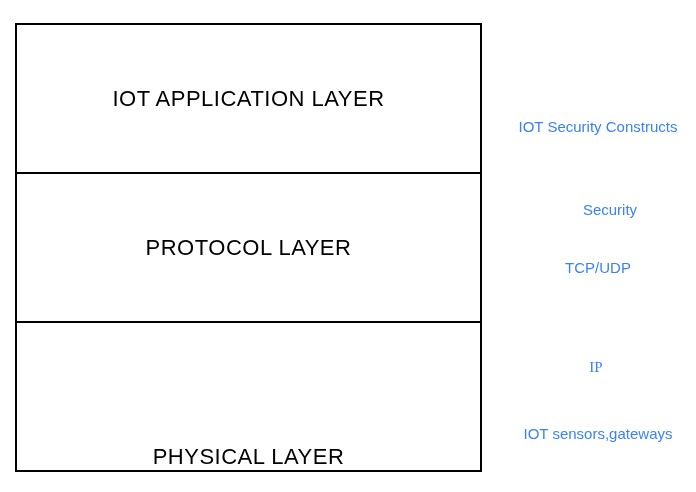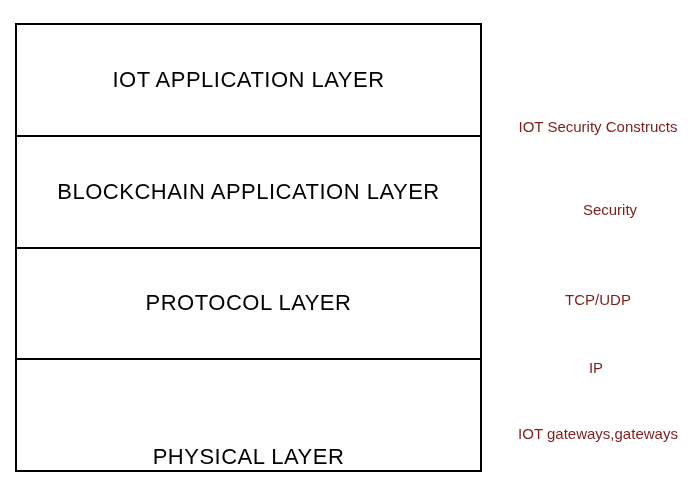--- a/index.html
+++ b/index.html
@@ -43,46 +43,43 @@
     font-size: 22px;
     letter-spacing: 0.5px;
     white-space: nowrap;
     color: #000000;
   }
   .annotation {
     position: absolute;
     transform: translate(-50%, -50%);
     font-size: 15px;
     white-space: nowrap;
-    color: #7f1d1d;
+    color: #3b82f6;
   }
 </style>
 </head>
 <body>
 
 <div class="canvas">
 
   <div class="stack">
     <div class="layer">
       <span class="layer-label">IOT APPLICATION LAYER</span>
-    </div>
-    <div class="layer">
-      <span class="layer-label">BLOCKCHAIN APPLICATION LAYER</span>
     </div>
     <div class="layer">
       <span class="layer-label">PROTOCOL LAYER</span>
     </div>
     <div class="layer">
       <span class="layer-label">PHYSICAL LAYER</span>
     </div>
   </div>
 
   <div class="annotation" style="left: 598px; top: 126px;">IOT Security Constructs</div>
 
   <div class="annotation" style="left: 610px; top: 209px;">Security</div>
 
-  <div class="annotation" style="left: 598px; top: 299px;">TCP/UDP</div>
+  <div class="annotation" style="left: 598px; top: 267px;">TCP/UDP</div>
 
-  <div class="annotation" style="left: 596px; top: 367px;">IP</div>
+  <div class="annotation" style="left: 596px; top: 367px; font-family: Liberation Serif, serif;">IP</div>
 
-  <div class="annotation" style="left: 598px; top: 433px;">IOT gateways,gateways</div>
+  <div class="annotation" style="left: 598px; top: 433px;">IOT sensors,gateways</div>
 
 </div>
 
 </body></html>

